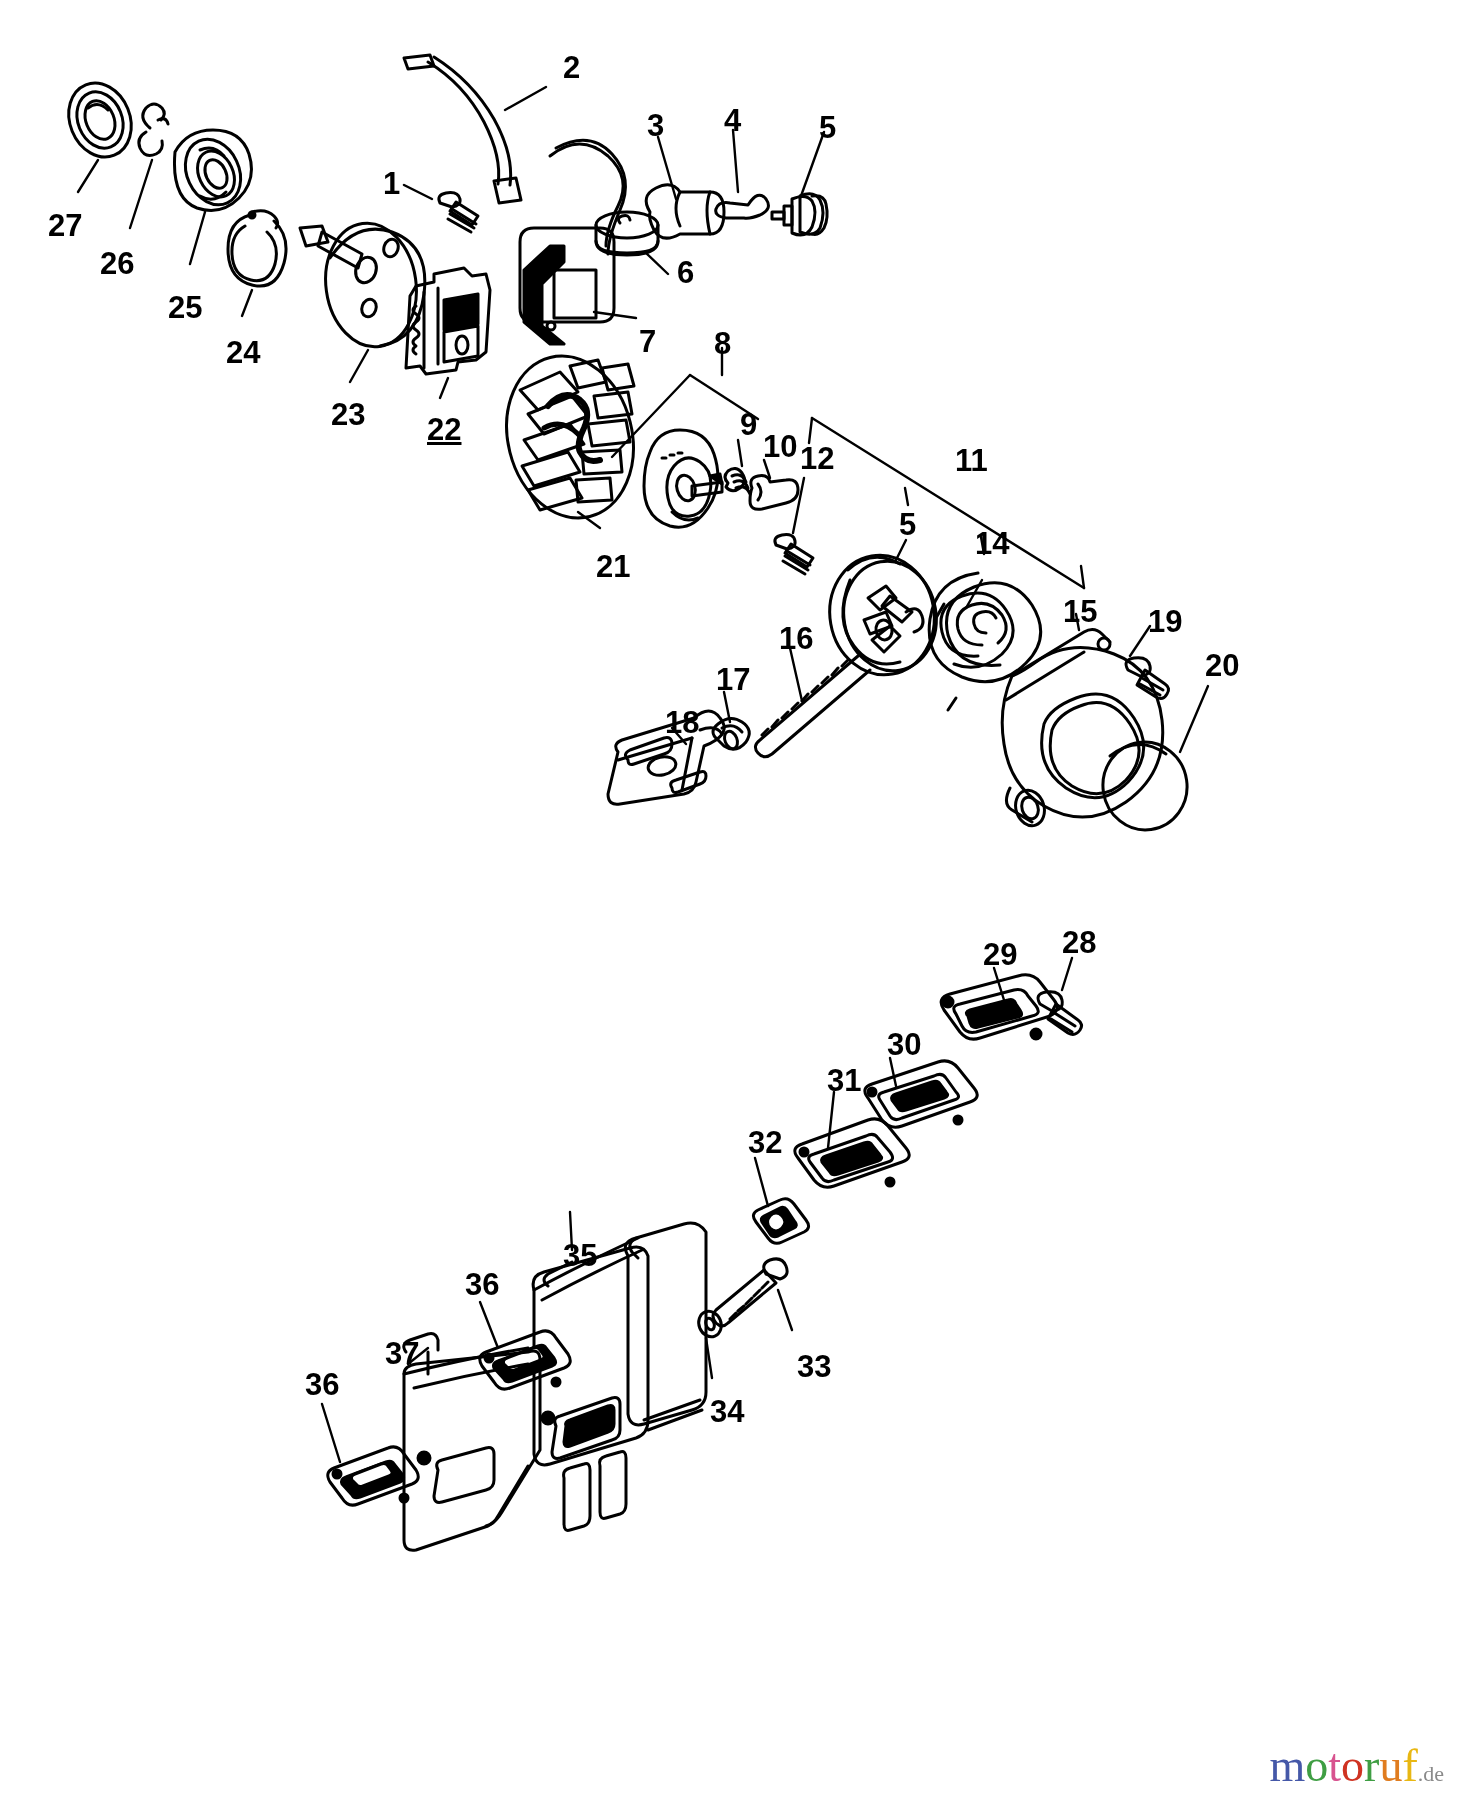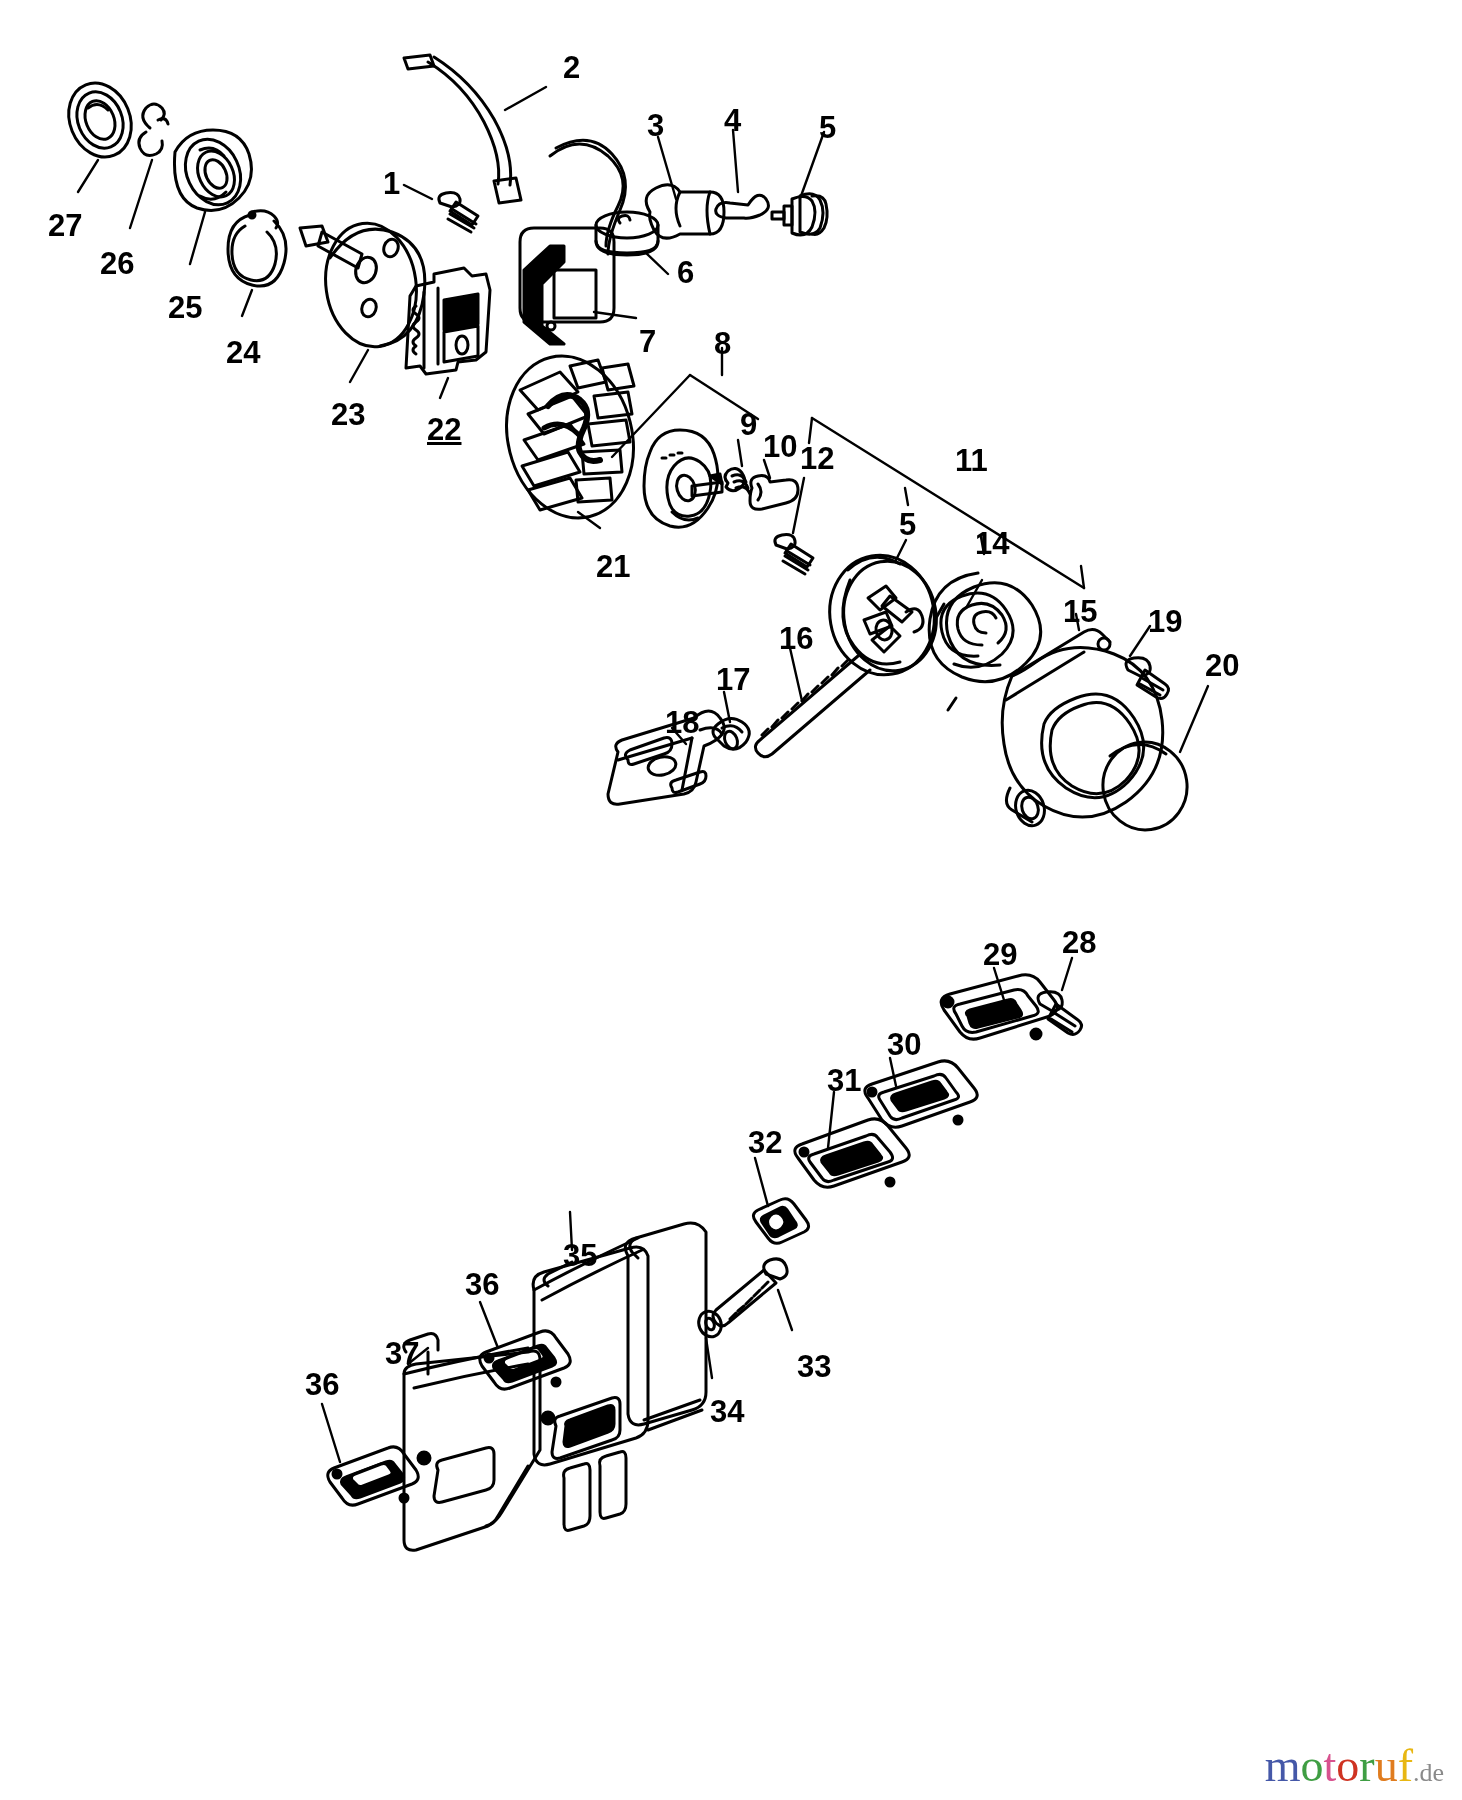--- a/index.html
+++ b/index.html
@@ -38,21 +38,21 @@
     position: absolute;
     right: 18px;
     bottom: 8px;
     font-family: "Liberation Serif", serif;
     font-size: 46px;
     letter-spacing: 0px;
     white-space: nowrap;
   }
   #watermark .wm-l { font-weight: normal; }
   #watermark .wm-suffix {
-    font-size: 26px;
+    font-size: 22px;
     color: #8a8a8a;
     vertical-align: baseline;
   }
 </style>
 </head>
 <body>
 
 <div id="diagram-page">
 
   <svg id="parts-svg" viewBox="0 0 1462 1800" xmlns="http://www.w3.org/2000/svg">

